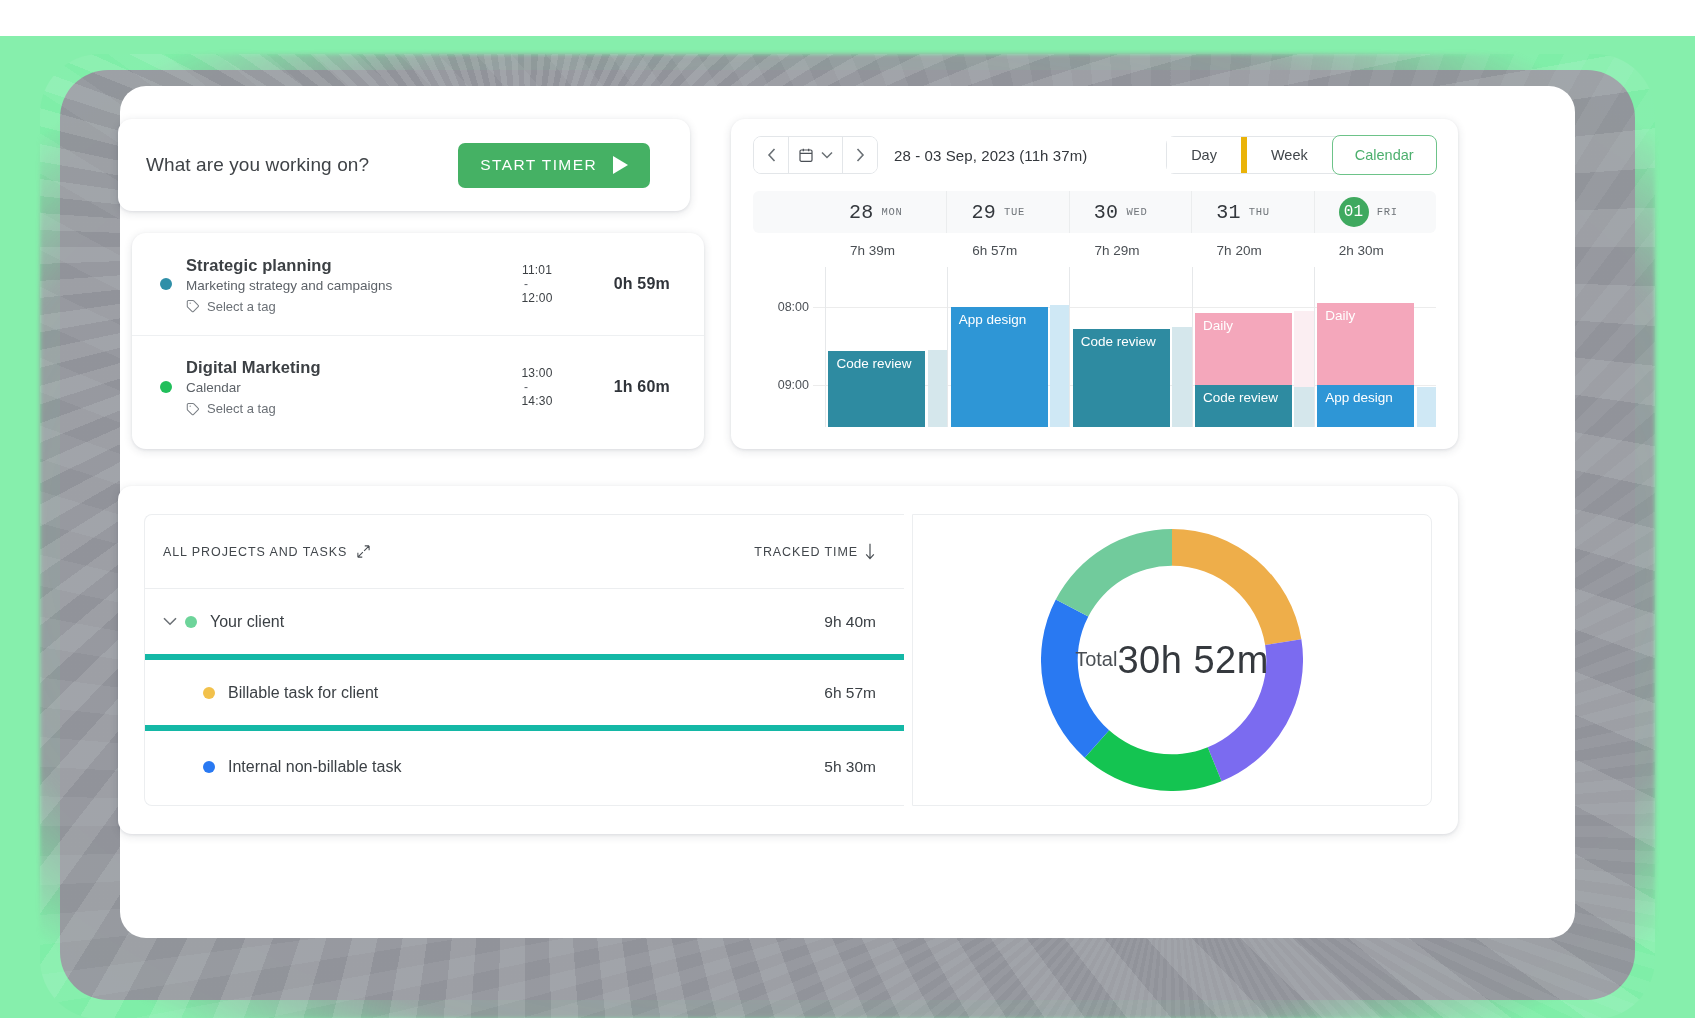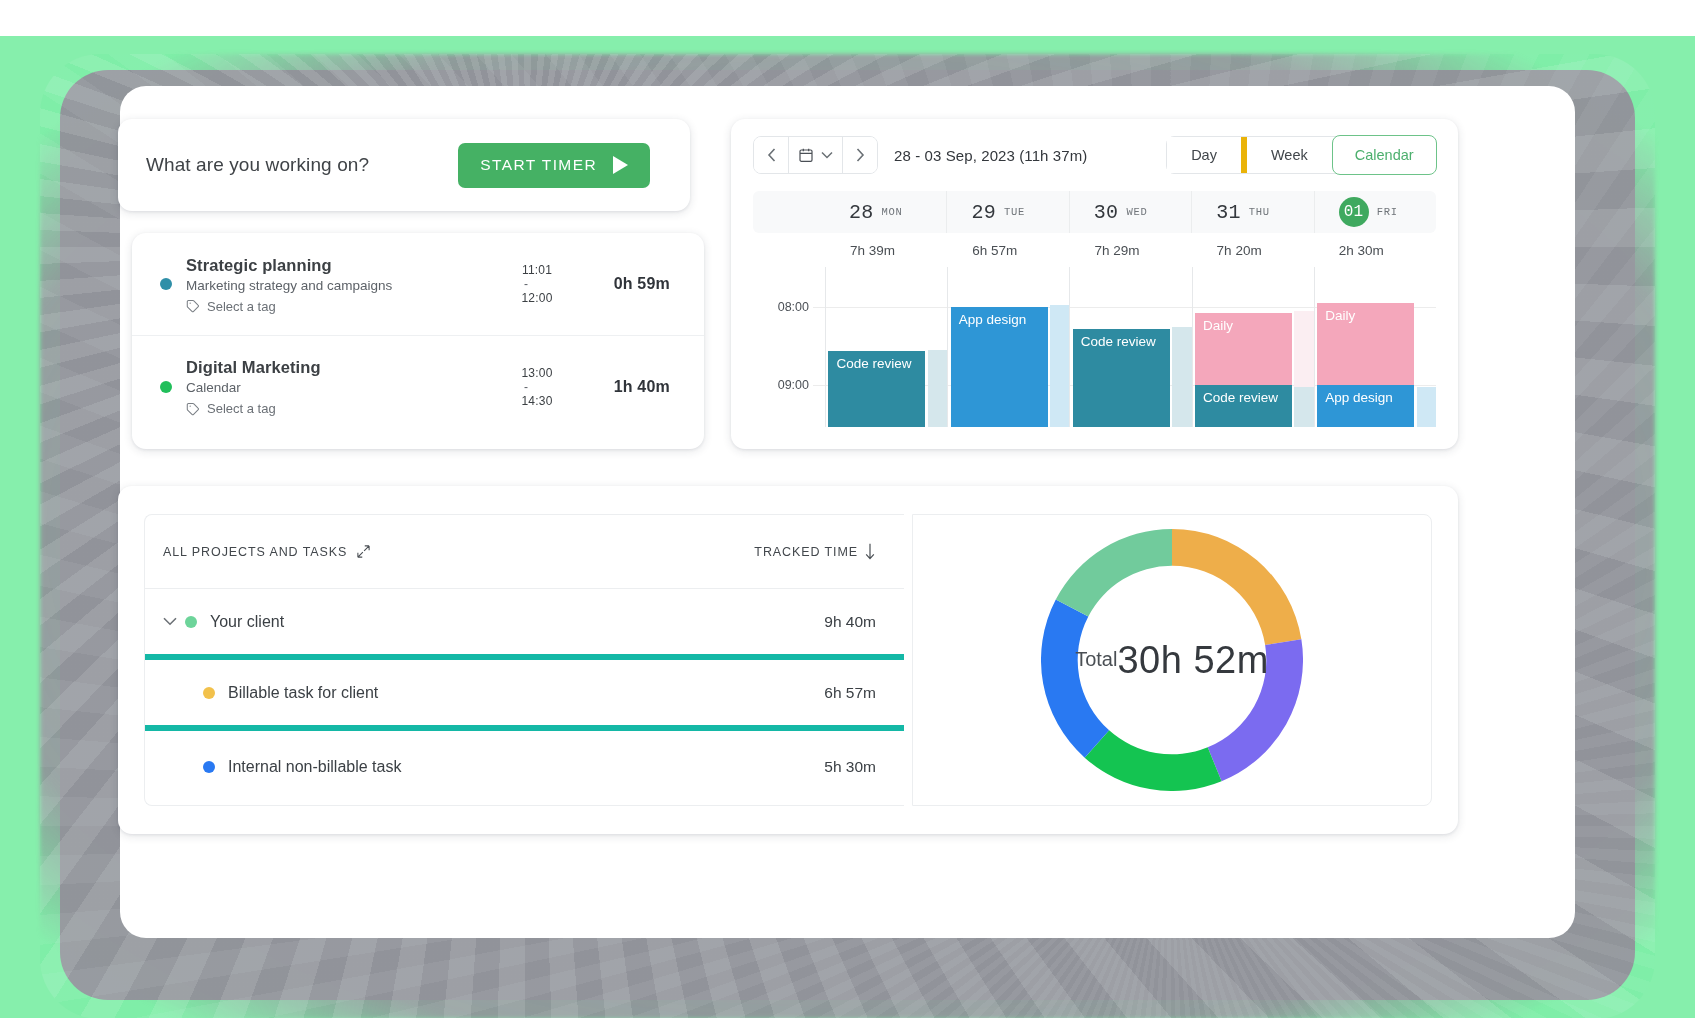--- a/index.html
+++ b/index.html
@@ -339,21 +339,21 @@
             <circle cx="7.2" cy="7.2" r="1.1" fill="#7a7f85" stroke="none"></circle>
           </svg>
           <span>Select a tag</span>
         </div>
       </div>
       <div class="times">
         <span class="t">13:00</span>
         <span class="dash">-</span>
         <span class="t">14:30</span>
       </div>
-      <div class="dur">1h 40m</div>
+      <div class="dur">1h 60m</div>
     </div>
 
   </div>
 
   <div class="card" id="cal-card">
 
     <div class="cal-top">
       <div class="navgrp">
         <div class="navbtn">
           <svg width="9" height="14" viewBox="0 0 9 14" fill="none" stroke="#6a7075" stroke-width="1.6">

